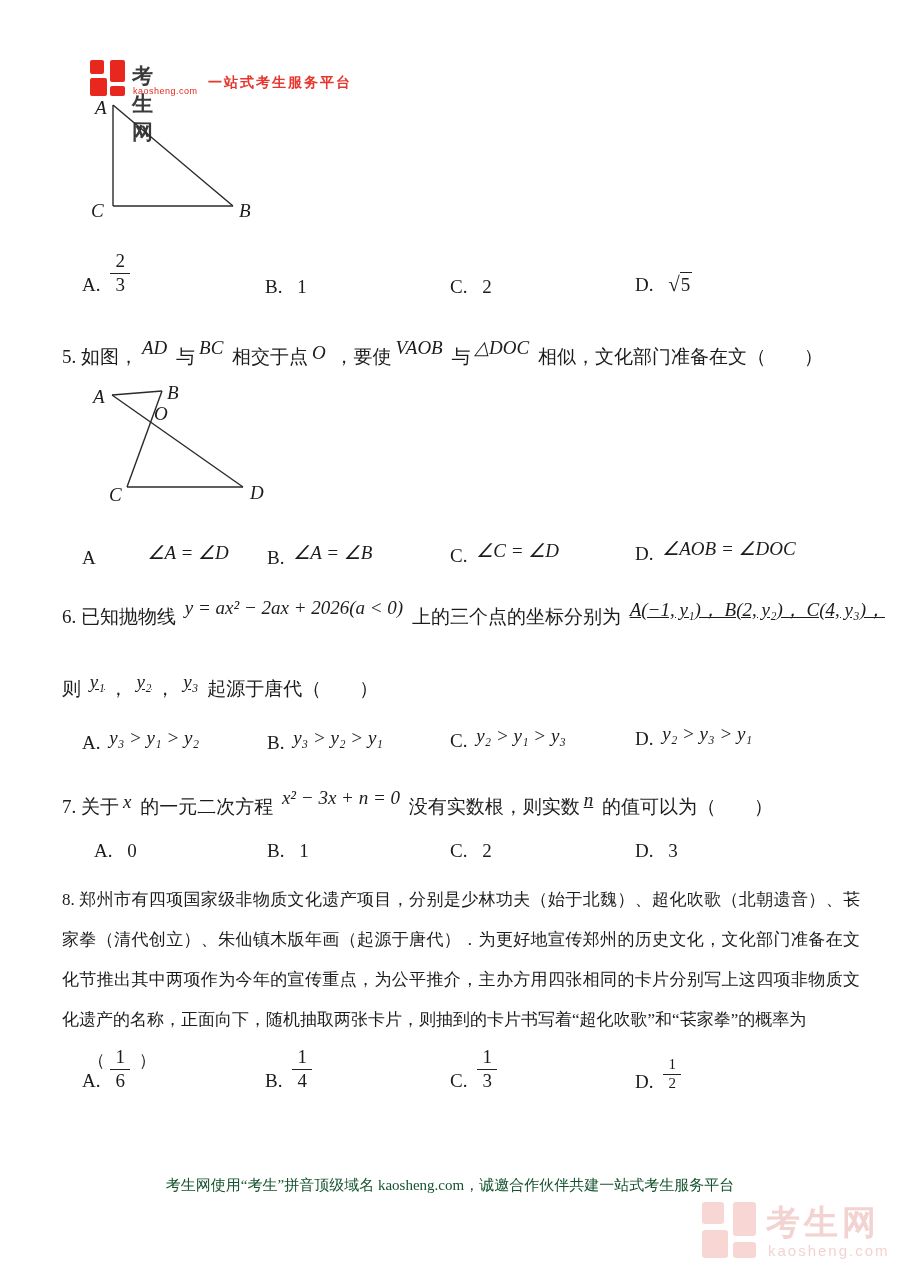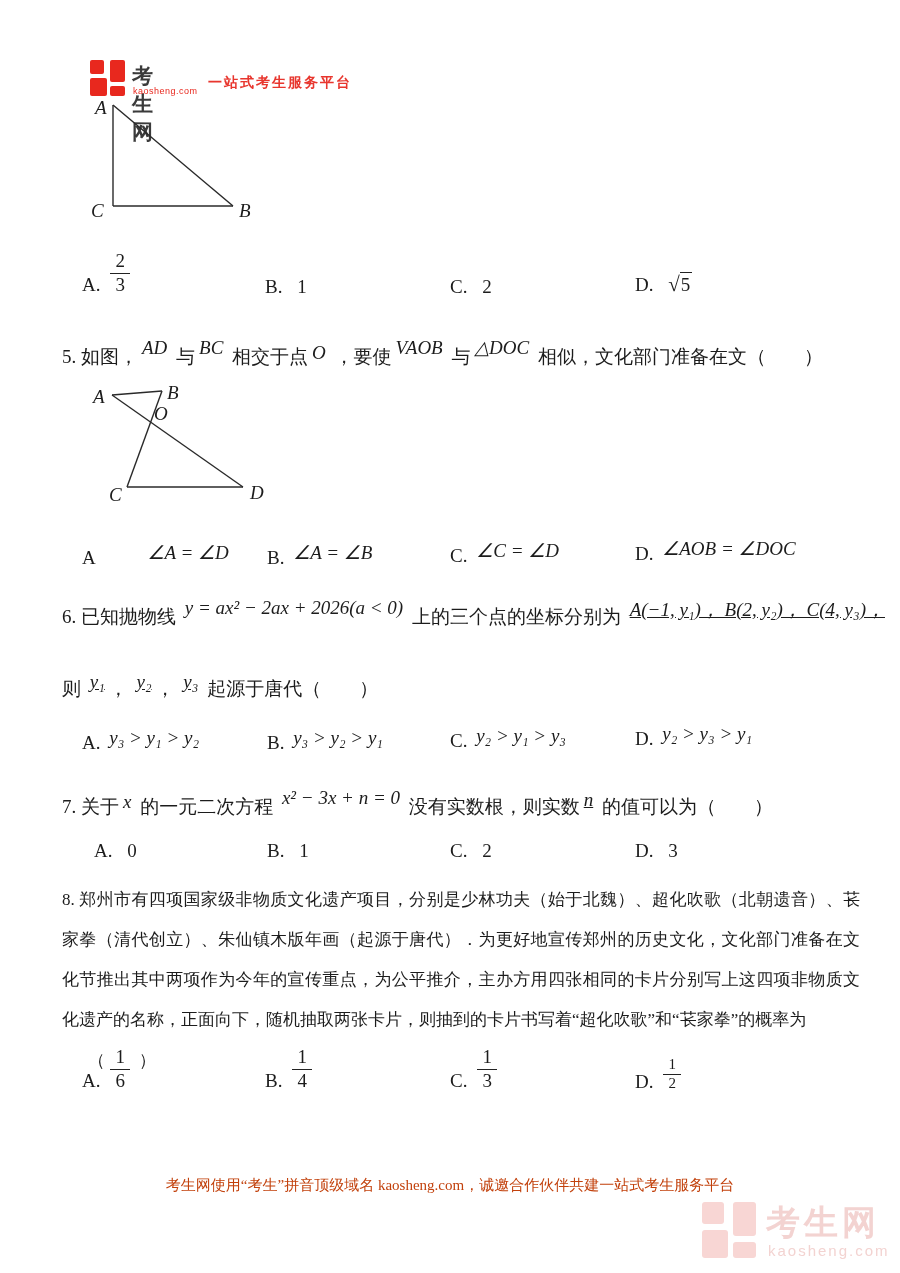--- a/index.html
+++ b/index.html
@@ -48,21 +48,21 @@
   .sqrt .body { border-top:1.3px solid #222; padding:1px 2px 0 1px; font-style:normal; }
   .wide-gap { margin-left:48px; }
 
   
   .para { position:absolute; left:62px; top:880px; width:798px; font-size:17px; }
   .para-line { line-height:40px; text-align:justify; text-align-last:justify; }
   .para-noj { text-align-last:left; }
   .para-last { text-align:left; text-align-last:left; padding-left:26px; line-height:42px; }
 
   
-  .footer { position:absolute; left:0; top:1176px; width:100%; text-align:center; font-size:15px; color:#c2410c; }
+  .footer { position:absolute; left:0; top:1176px; width:100%; text-align:center; font-size:15px; color:#14532d; }
 
   
   .wm { position:absolute; left:702px; top:1198px; width:195px; height:70px; }
   .wm-icon { position:absolute; left:0; top:4px; width:56px; height:56px; }
   .wm-icon i { position:absolute; background:#f8d6d4; border-radius:3px; }
   .wm-icon .b1 { left:0; top:0; width:22px; height:22px; }
   .wm-icon .b2 { left:0; top:28px; width:26px; height:28px; }
   .wm-icon .b3 { left:31px; top:0; width:23px; height:34px; }
   .wm-icon .b4 { left:31px; top:40px; width:23px; height:16px; }
   .wm-name { position:absolute; left:64px; top:2px; font-size:34px; font-weight:bold; color:#f3d3d1; letter-spacing:4px; font-family:"Liberation Sans",sans-serif; }

